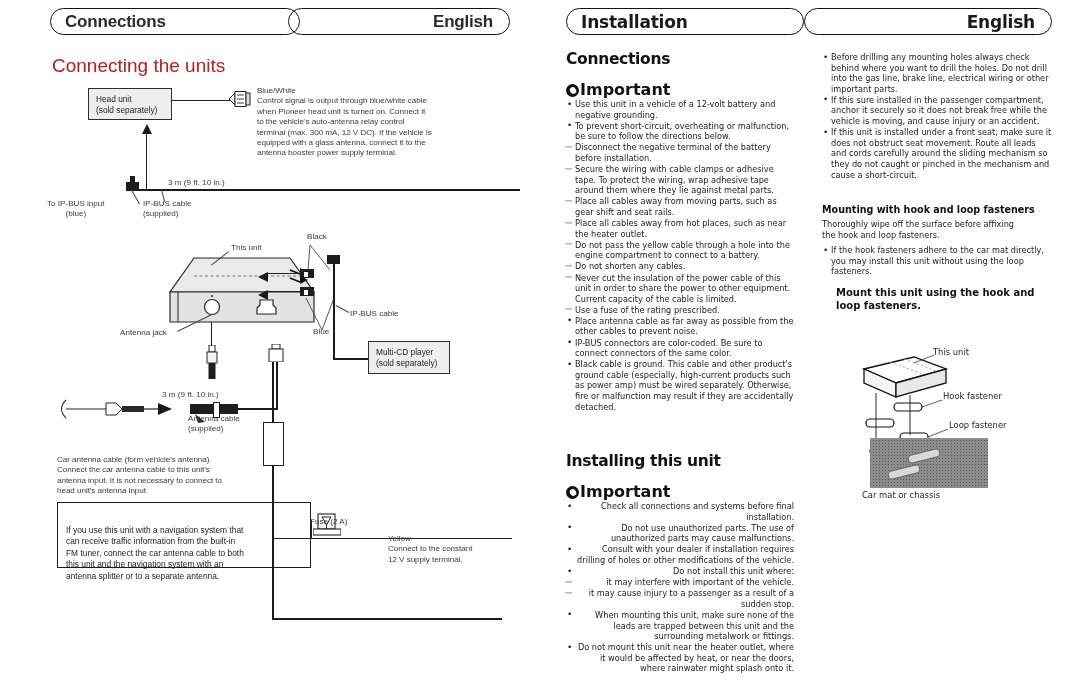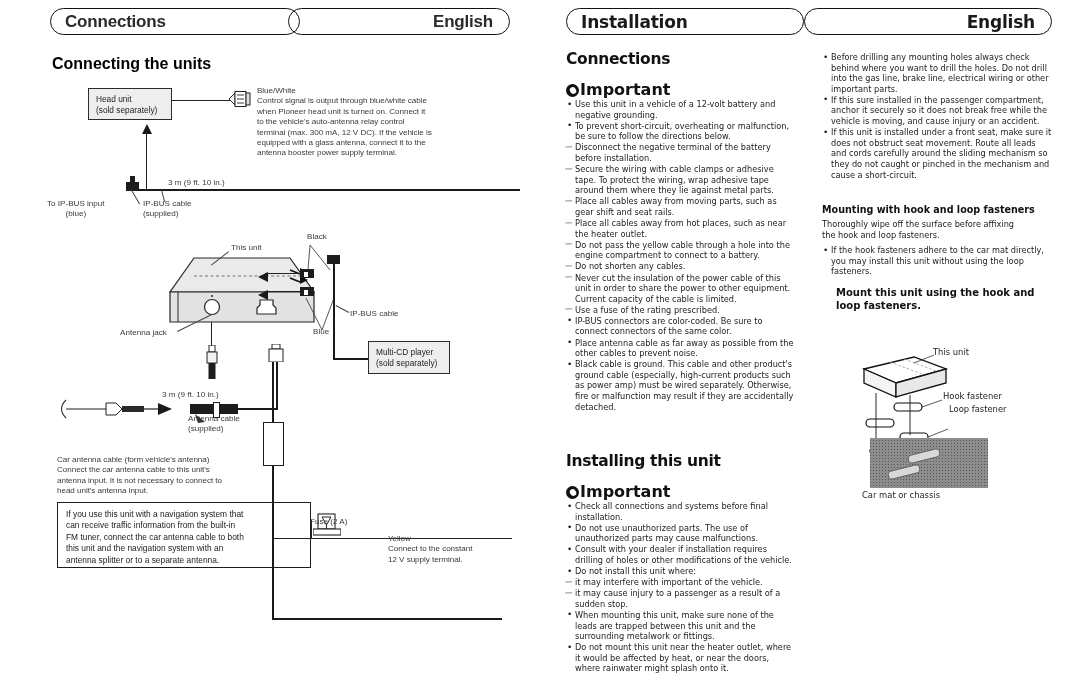--- a/index.html
+++ b/index.html
@@ -12,31 +12,31 @@
 
   
   .pill{position:absolute;border:1.3px solid #111;border-radius:16px;height:27px;
         display:flex;align-items:center;box-sizing:border-box;}
   .pill span{font-weight:bold;letter-spacing:-0.2px;}
   .pill.left-align{padding-left:14px;}
   .pill.right-align{justify-content:flex-end;padding-right:16px;}
 
   
   .lp{font-family:"Liberation Sans",sans-serif;color:#2a2a2a;}
-  .lp-title{position:absolute;font-weight:bold;font-size:16px;color:#000000;}
+  .lp-title{position:absolute;font-weight:normal;font-size:19px;color:#b91c1c;}
   .txt{position:absolute;font-size:8.1px;line-height:10.4px;color:#3a3a3a;
        white-space:pre-line;letter-spacing:-0.05px;}
   .lbl{position:absolute;font-size:8.1px;line-height:10.2px;color:#3a3a3a;white-space:pre-line;}
 
   
   .dbox{position:absolute;border:1.1px solid #2b2b2b;background:#eeeeee;
         font-size:8.3px;line-height:11px;color:#222;padding:5px 7px;box-sizing:border-box;
         white-space:pre-line;}
   .notebox{position:absolute;border:1.4px solid #1c1c1c;background:#fff;
-           font-size:8.4px;line-height:11.4px;color:#222;padding:6px 8px;box-sizing:border-box;
+           font-size:8.4px;line-height:11.4px;color:#222;padding:22px 8px;box-sizing:border-box;
            white-space:pre-line;}
 
   
   .h-line{position:absolute;background:#222;height:1.1px;}
   .v-line{position:absolute;background:#222;width:1.1px;}
   .h-thick{position:absolute;background:#1a1a1a;height:2.2px;}
   .v-thick{position:absolute;background:#1a1a1a;width:2.2px;}
   .lead{position:absolute;background:#444;height:0.9px;transform-origin:0 0;}
 
   
@@ -281,30 +281,30 @@
       <li class="b">Use this unit in a vehicle of a 12-volt battery and negative grounding.</li>
       <li class="b">To prevent short-circuit, overheating or malfunction, be sure to follow the directions below.</li>
       <li class="d">Disconnect the negative terminal of the battery before installation.</li>
       <li class="d">Secure the wiring with cable clamps or adhesive tape. To protect the wiring, wrap adhesive tape around them where they lie against metal parts.</li>
       <li class="d">Place all cables away from moving parts, such as gear shift and seat rails.</li>
       <li class="d">Place all cables away from hot places, such as near the heater outlet.</li>
       <li class="d">Do not pass the yellow cable through a hole into the engine compartment to connect to a battery.</li>
       <li class="d">Do not shorten any cables.</li>
       <li class="d">Never cut the insulation of the power cable of this unit in order to share the power to other equipment. Current capacity of the cable is limited.</li>
       <li class="d">Use a fuse of the rating prescribed.</li>
+      <li class="b">Place antenna cable as far away as possible from the other cables to prevent noise.</li>
       <li class="b">IP-BUS connectors are color-coded. Be sure to connect connectors of the same color.</li>
-      <li class="b">Place antenna cable as far away as possible from the other cables to prevent noise.</li>
       <li class="b">Black cable is ground. This cable and other product's ground cable (especially, high-current products such as power amp) must be wired separately. Otherwise, fire or malfunction may result if they are accidentally detached.</li>
     </ul>
 
   <div class="rp-h2" style="left:26px;top:452px;">Installing this unit</div>
   <div class="imp" style="left:26px;top:482px;">
     <span class="badge"></span><span>Important</span>
   </div>
-  <ul class="rl" id="inst-list" style="left:26px;top:501px;width:228px;">
+  <ul class="rl" id="inst-list" style="left:26px;top:501px;width:228px;text-align:right;">
       <li class="b">Check all connections and systems before final installation.</li>
       <li class="b">Do not use unauthorized parts. The use of unauthorized parts may cause malfunctions.</li>
       <li class="b">Consult with your dealer if installation requires drilling of holes or other modifications of the vehicle.</li>
       <li class="b">Do not install this unit where:</li>
       <li class="d">it may interfere with important of the vehicle.</li>
       <li class="d">it may cause injury to a passenger as a result of a sudden stop.</li>
       <li class="b">When mounting this unit, make sure none of the leads are trapped between this unit and the surrounding metalwork or fittings.</li>
       <li class="b">Do not mount this unit near the heater outlet, where it would be affected by heat, or near the doors, where rainwater might splash onto it.</li>
     </ul>
 
@@ -350,16 +350,16 @@
   <div class="speckle" style="left:330px;top:438px;width:118px;height:50px;background-color:#8d8d8d;"></div>
   <div style="position:absolute;left:330px;top:438px;width:118px;height:50px;">
     <svg width="118" height="50" viewBox="0 0 118 50">
       <rect x="38" y="14" width="32" height="8" rx="4" fill="#d8d8d8" stroke="#555" stroke-width="0.8" transform="rotate(-14 54 18)"></rect>
       <rect x="18" y="30" width="32" height="8" rx="4" fill="#d8d8d8" stroke="#555" stroke-width="0.8" transform="rotate(-14 34 34)"></rect>
     </svg>
   </div>
 
   <div class="rlbl" style="left:393px;top:347px;">This unit</div>
   <div class="rlbl" style="left:403px;top:391px;">Hook fastener</div>
-  <div class="rlbl" style="left:409px;top:404px;">Loop fastener</div>
+  <div class="rlbl" style="left:409px;top:420px;">Loop fastener</div>
   <div class="rlbl" style="left:322px;top:490px;">Car mat or chassis</div>
 
 </div>
 
 </body></html>

